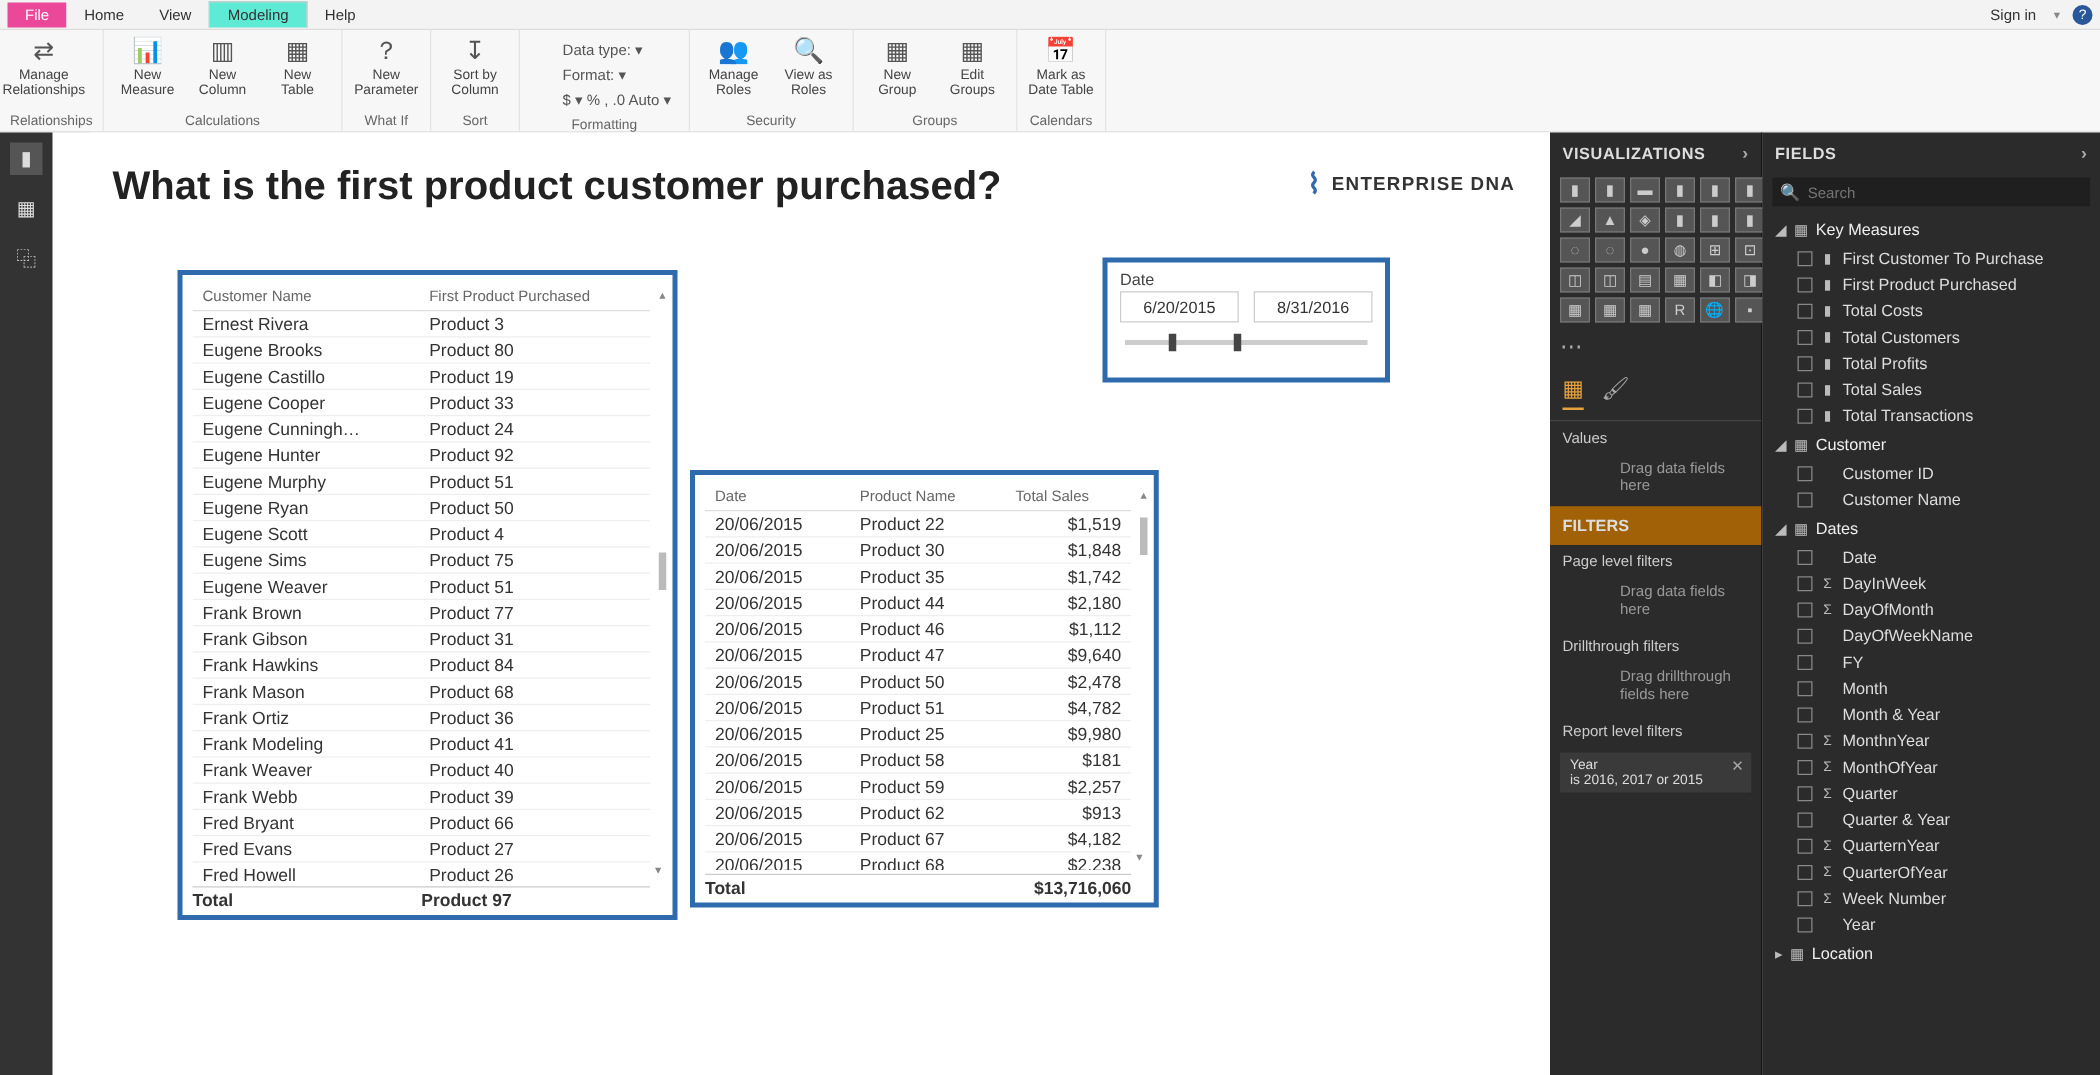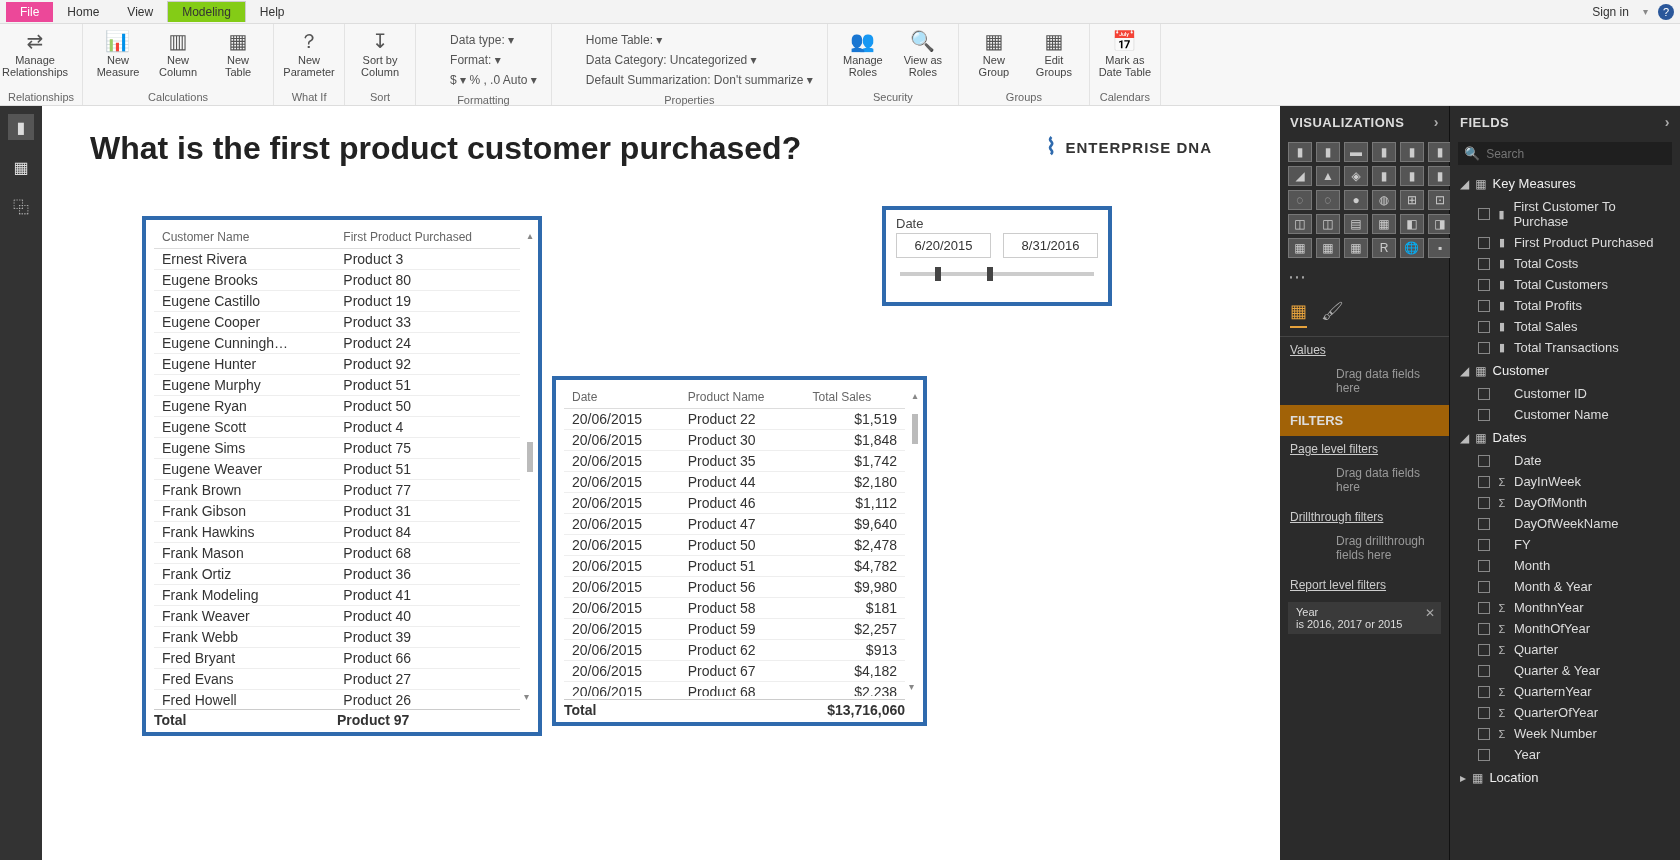--- a/index.html
+++ b/index.html
@@ -2,21 +2,21 @@
 <html><head>
 <meta charset="utf-8">
 <style>
 * { box-sizing: border-box; margin: 0; padding: 0; font-family: "Segoe UI", Tahoma, sans-serif; }
 body { background: #fff; width: 1680px; height: 860px; overflow: hidden; font-size: 13px; color: #333; }
 
 
 .menubar { height: 24px; background: #f3f3f3; display: flex; align-items: center; padding: 0 6px; border-bottom: 1px solid #ddd; }
 .menubar .tab { padding: 3px 14px; cursor: pointer; font-size: 12px; }
 .menubar .tab.file { background: #ec4899; color: #fff; }
-.menubar .tab.active { background: #84cc16; border-top: 1px solid #ccc; border-left: 1px solid #ccc; border-right: 1px solid #ccc; }
+.menubar .tab.active { background: #5eead4; border-top: 1px solid #ccc; border-left: 1px solid #ccc; border-right: 1px solid #ccc; }
 .menubar .spacer { flex: 1; }
 .menubar .signin { font-size: 12px; padding: 0 10px; }
 .menubar .help-circle { width: 16px; height: 16px; border-radius: 50%; background: #2a579a; color: #fff; display: flex; align-items: center; justify-content: center; font-size: 11px; margin-left: 6px; }
 
 
 .ribbon { height: 82px; background: #f7f7f7; display: flex; border-bottom: 1px solid #ddd; }
 .ribbon-group { border-right: 1px solid #e3e3e3; padding: 4px 8px 2px 8px; display: flex; flex-direction: column; justify-content: space-between; }
 .ribbon-group .buttons { display: flex; gap: 6px; align-items: flex-start; }
 .ribbon-btn { display: flex; flex-direction: column; align-items: center; width: 54px; text-align: center; cursor: pointer; font-size: 11px; line-height: 12px; color: #444; }
 .ribbon-btn .ico { width: 28px; height: 26px; display: flex; align-items: center; justify-content: center; font-size: 20px; color: #555; }
@@ -50,33 +50,33 @@
 .tbl-scroll .thumb { position: absolute; left: 3px; width: 6px; height: 30px; background: #bbb; }
 .tfoot-row { position: absolute; left: 8px; right: 18px; bottom: 4px; display: flex; font-weight: 700; font-size: 14px; border-top: 1px solid #ccc; padding-top: 2px; }
 
 .slicer .label { font-size: 13px; color: #444; padding: 6px 10px 2px 10px; }
 .slicer .dates { display: flex; gap: 12px; padding: 0 10px 8px 10px; }
 .slicer .dates .dbox { border: 1px solid #ccc; padding: 4px 8px; font-size: 13px; flex: 1; text-align: center; }
 .slicer .track { position: relative; height: 4px; background: #ccc; margin: 6px 14px; }
 .slicer .track .handle { position: absolute; top: -5px; width: 6px; height: 14px; background: #444; }
 
 
-.rpanes { position: absolute; top: 106px; right: 0; bottom: 0; width: 400px; display: flex; }
+.rpanes { position: absolute; top: 106px; right: 0; bottom: 0; width: 440px; display: flex; }
 .pane { background: #2b2b2b; color: #ddd; display: flex; flex-direction: column; }
 .pane.viz { width: 170px; border-right: 1px solid #111; }
 .pane.fields { width: 270px; }
 .pane-header { display: flex; align-items: center; justify-content: space-between; padding: 8px 10px; font-weight: 700; font-size: 13px; letter-spacing: 0.5px; }
 .pane-header .chev { color: #aaa; font-size: 14px; }
 
 .viz-grid { display: grid; grid-template-columns: repeat(6, 24px); gap: 4px; padding: 4px 8px; }
 .viz-grid .vico { width: 24px; height: 20px; background: #555; border: 1px solid #777; display:flex;align-items:center;justify-content:center;font-size:12px;color:#ccc; }
 .viz-extra { padding: 4px 8px; color: #aaa; font-size: 18px; }
 .viz-section-icons { display:flex; gap:14px; padding:8px 10px; font-size:18px; color:#aaa; border-bottom:1px solid #444;}
 .viz-section-icons .act { color:#e6a23c; border-bottom:2px solid #e6a23c; padding-bottom:4px;}
-.pane .sub { padding: 6px 10px; font-size: 12px; color: #ccc; text-decoration: underline; }
+.pane .sub { padding: 6px 10px; font-size: 12px; color: #ccc; }
 .pane .hint { padding: 4px 10px 10px 10px; font-size: 12px; color: #999; margin-left: 46px; }
 .pane .sechead { padding: 8px 10px; font-weight: 700; font-size: 13px; background:#a16207; }
 .filter-chip { margin: 4px 8px; background: #3a3a3a; padding: 4px 8px; font-size: 11px; position: relative; }
 .filter-chip .x { position: absolute; right: 6px; top: 4px; color:#aaa; font-size:12px; }
 
 .fields .search { margin: 4px 8px 6px 8px; background: #1f1f1f; display:flex; align-items:center; padding:4px 6px; gap:6px; }
 .fields .search input { background: transparent; border: none; outline: none; color:#ccc; font-size:12px; flex:1; }
 .fields .tree { flex:1; overflow-y:auto; font-size: 13px; }
 .fields .tbl-node { padding: 5px 10px; display:flex; align-items:center; gap:6px; color:#eee; cursor:pointer; }
 .fields .tbl-node .tico { font-size:12px; color:#bbb; }
@@ -144,28 +144,20 @@
     </div>
     <div class="ribbon-group">
       <div class="ribbon-props">
         <div class="row">Data type:  ▾</div>
         <div class="row">Format:  ▾</div>
         <div class="row">$ ▾  %  ,  .0  Auto ▾</div>
       </div>
       <div class="group-label">Formatting</div>
     </div>
     <div class="ribbon-group">
-      <div class="ribbon-props">
-        <div class="row">Home Table:  ▾</div>
-        <div class="row">Data Category: Uncategorized ▾</div>
-        <div class="row">Default Summarization: Don't summarize ▾</div>
-      </div>
-      <div class="group-label">Properties</div>
-    </div>
-    <div class="ribbon-group">
       <div class="buttons">
         <div class="ribbon-btn">
           <div class="ico">👥</div>
           <div>Manage<br>Roles</div>
         </div>
         <div class="ribbon-btn">
           <div class="ico">🔍</div>
           <div>View as<br>Roles</div>
         </div>
       </div>
@@ -378,21 +370,21 @@
               <td>Product 50</td>
               <td class="num">$2,478</td>
             </tr>
             <tr>
               <td>20/06/2015</td>
               <td>Product 51</td>
               <td class="num">$4,782</td>
             </tr>
             <tr>
               <td>20/06/2015</td>
-              <td>Product 56</td>
+              <td>Product 25</td>
               <td class="num">$9,980</td>
             </tr>
             <tr>
               <td>20/06/2015</td>
               <td>Product 58</td>
               <td class="num">$181</td>
             </tr>
             <tr>
               <td>20/06/2015</td>
               <td>Product 59</td>

